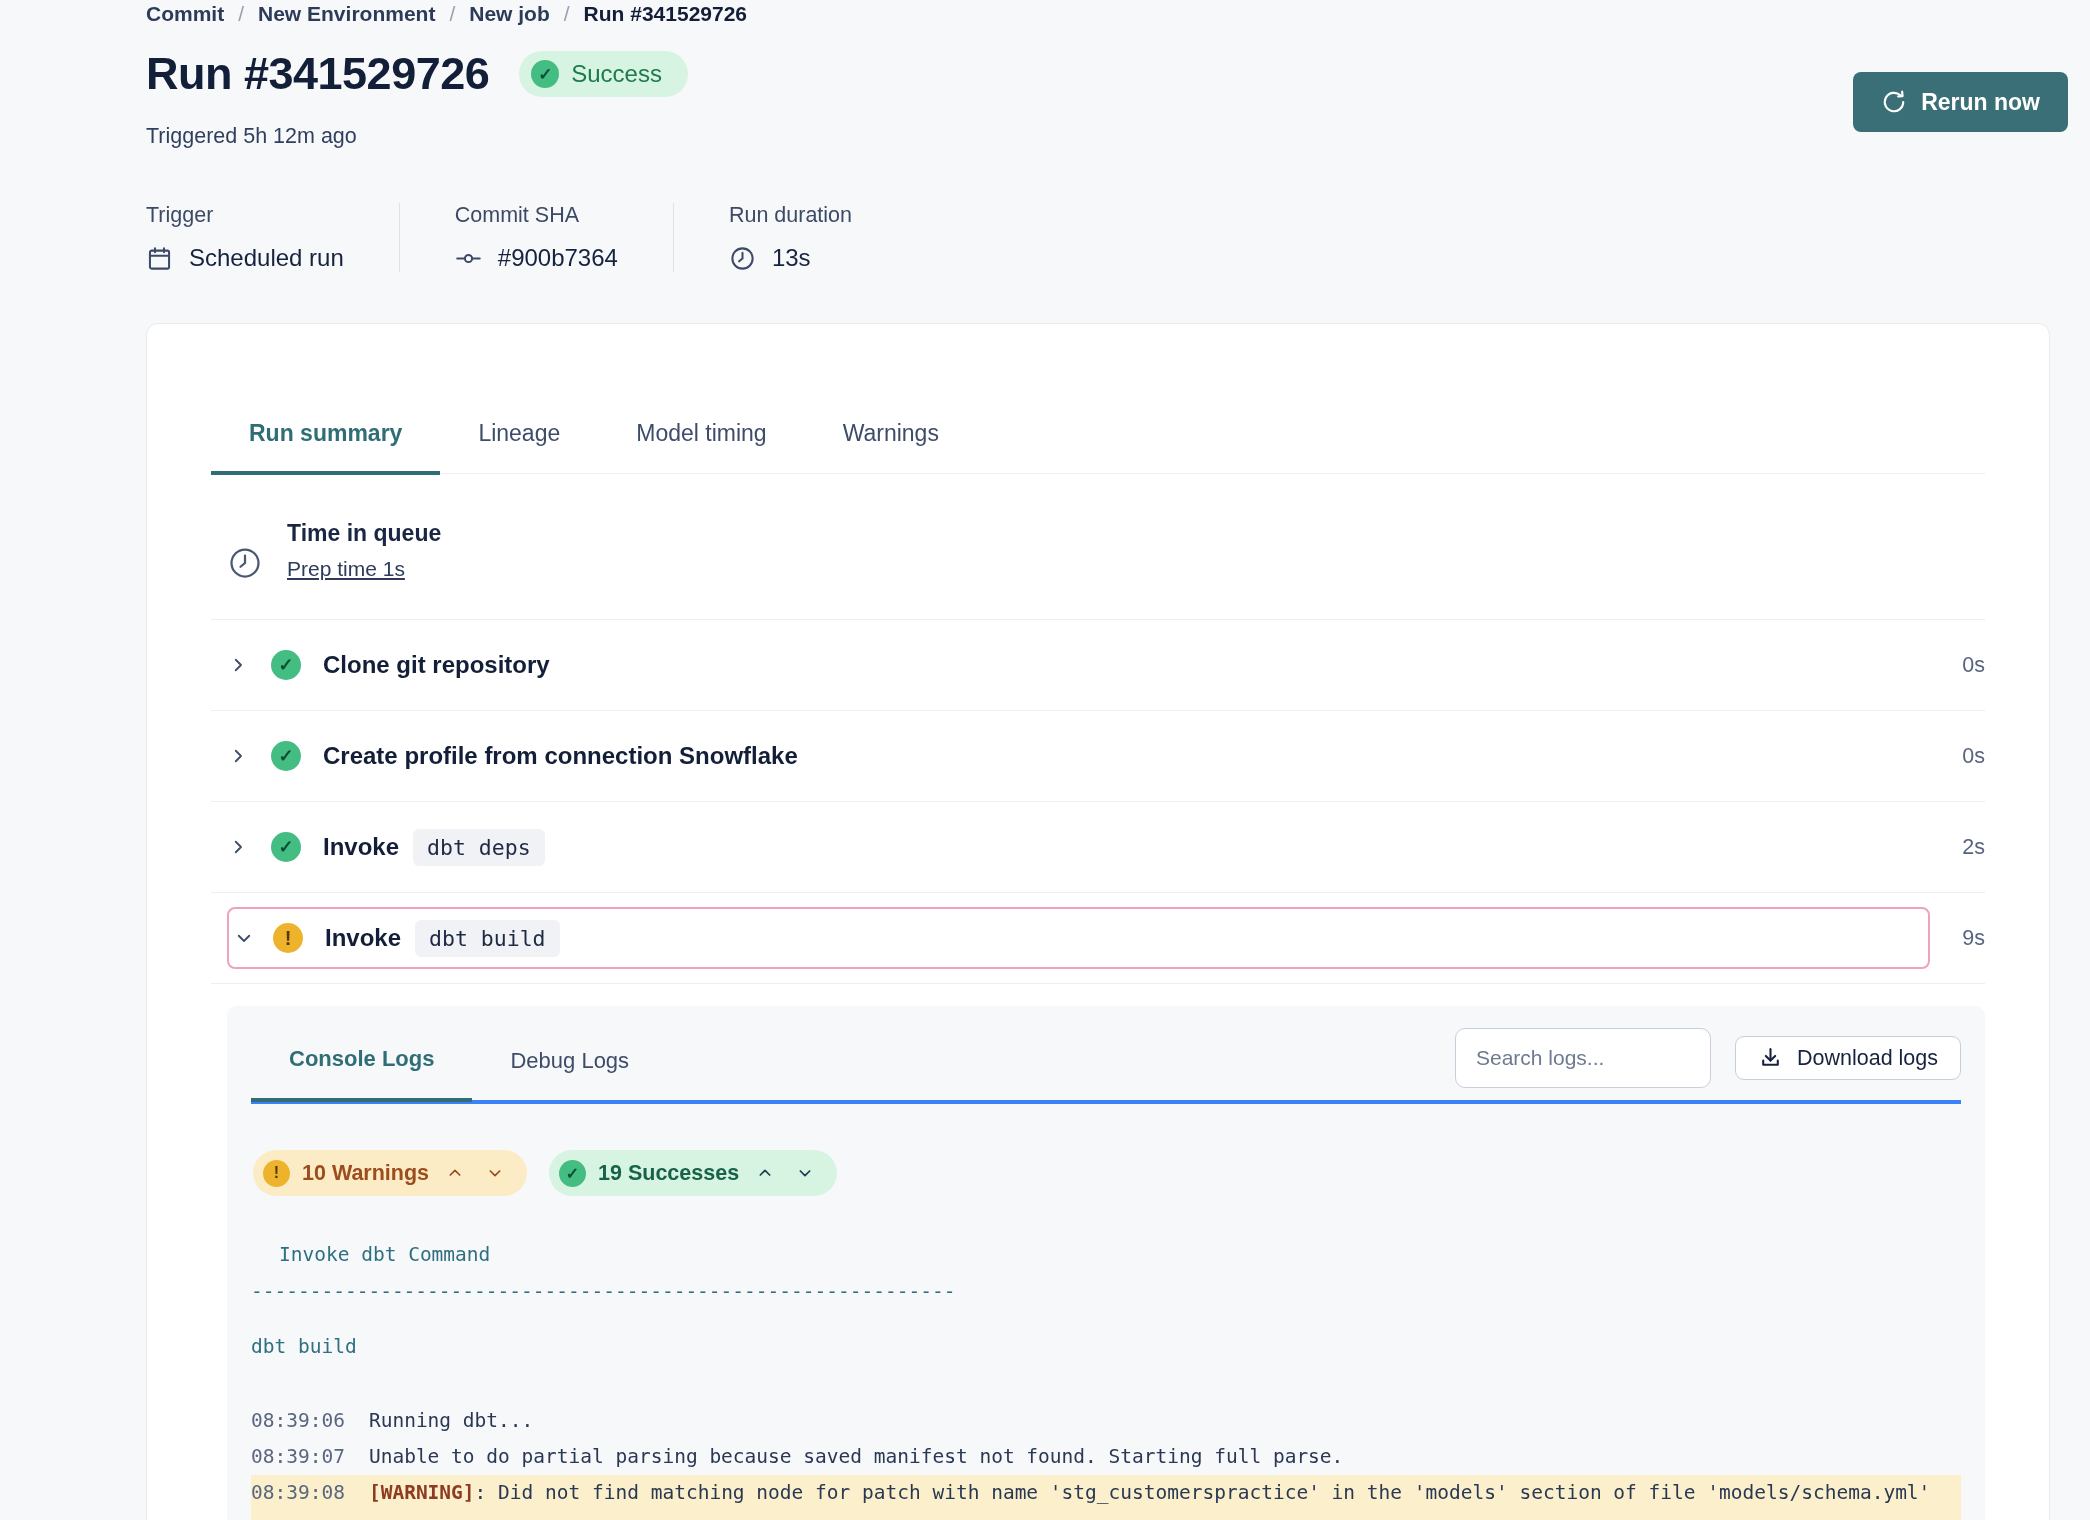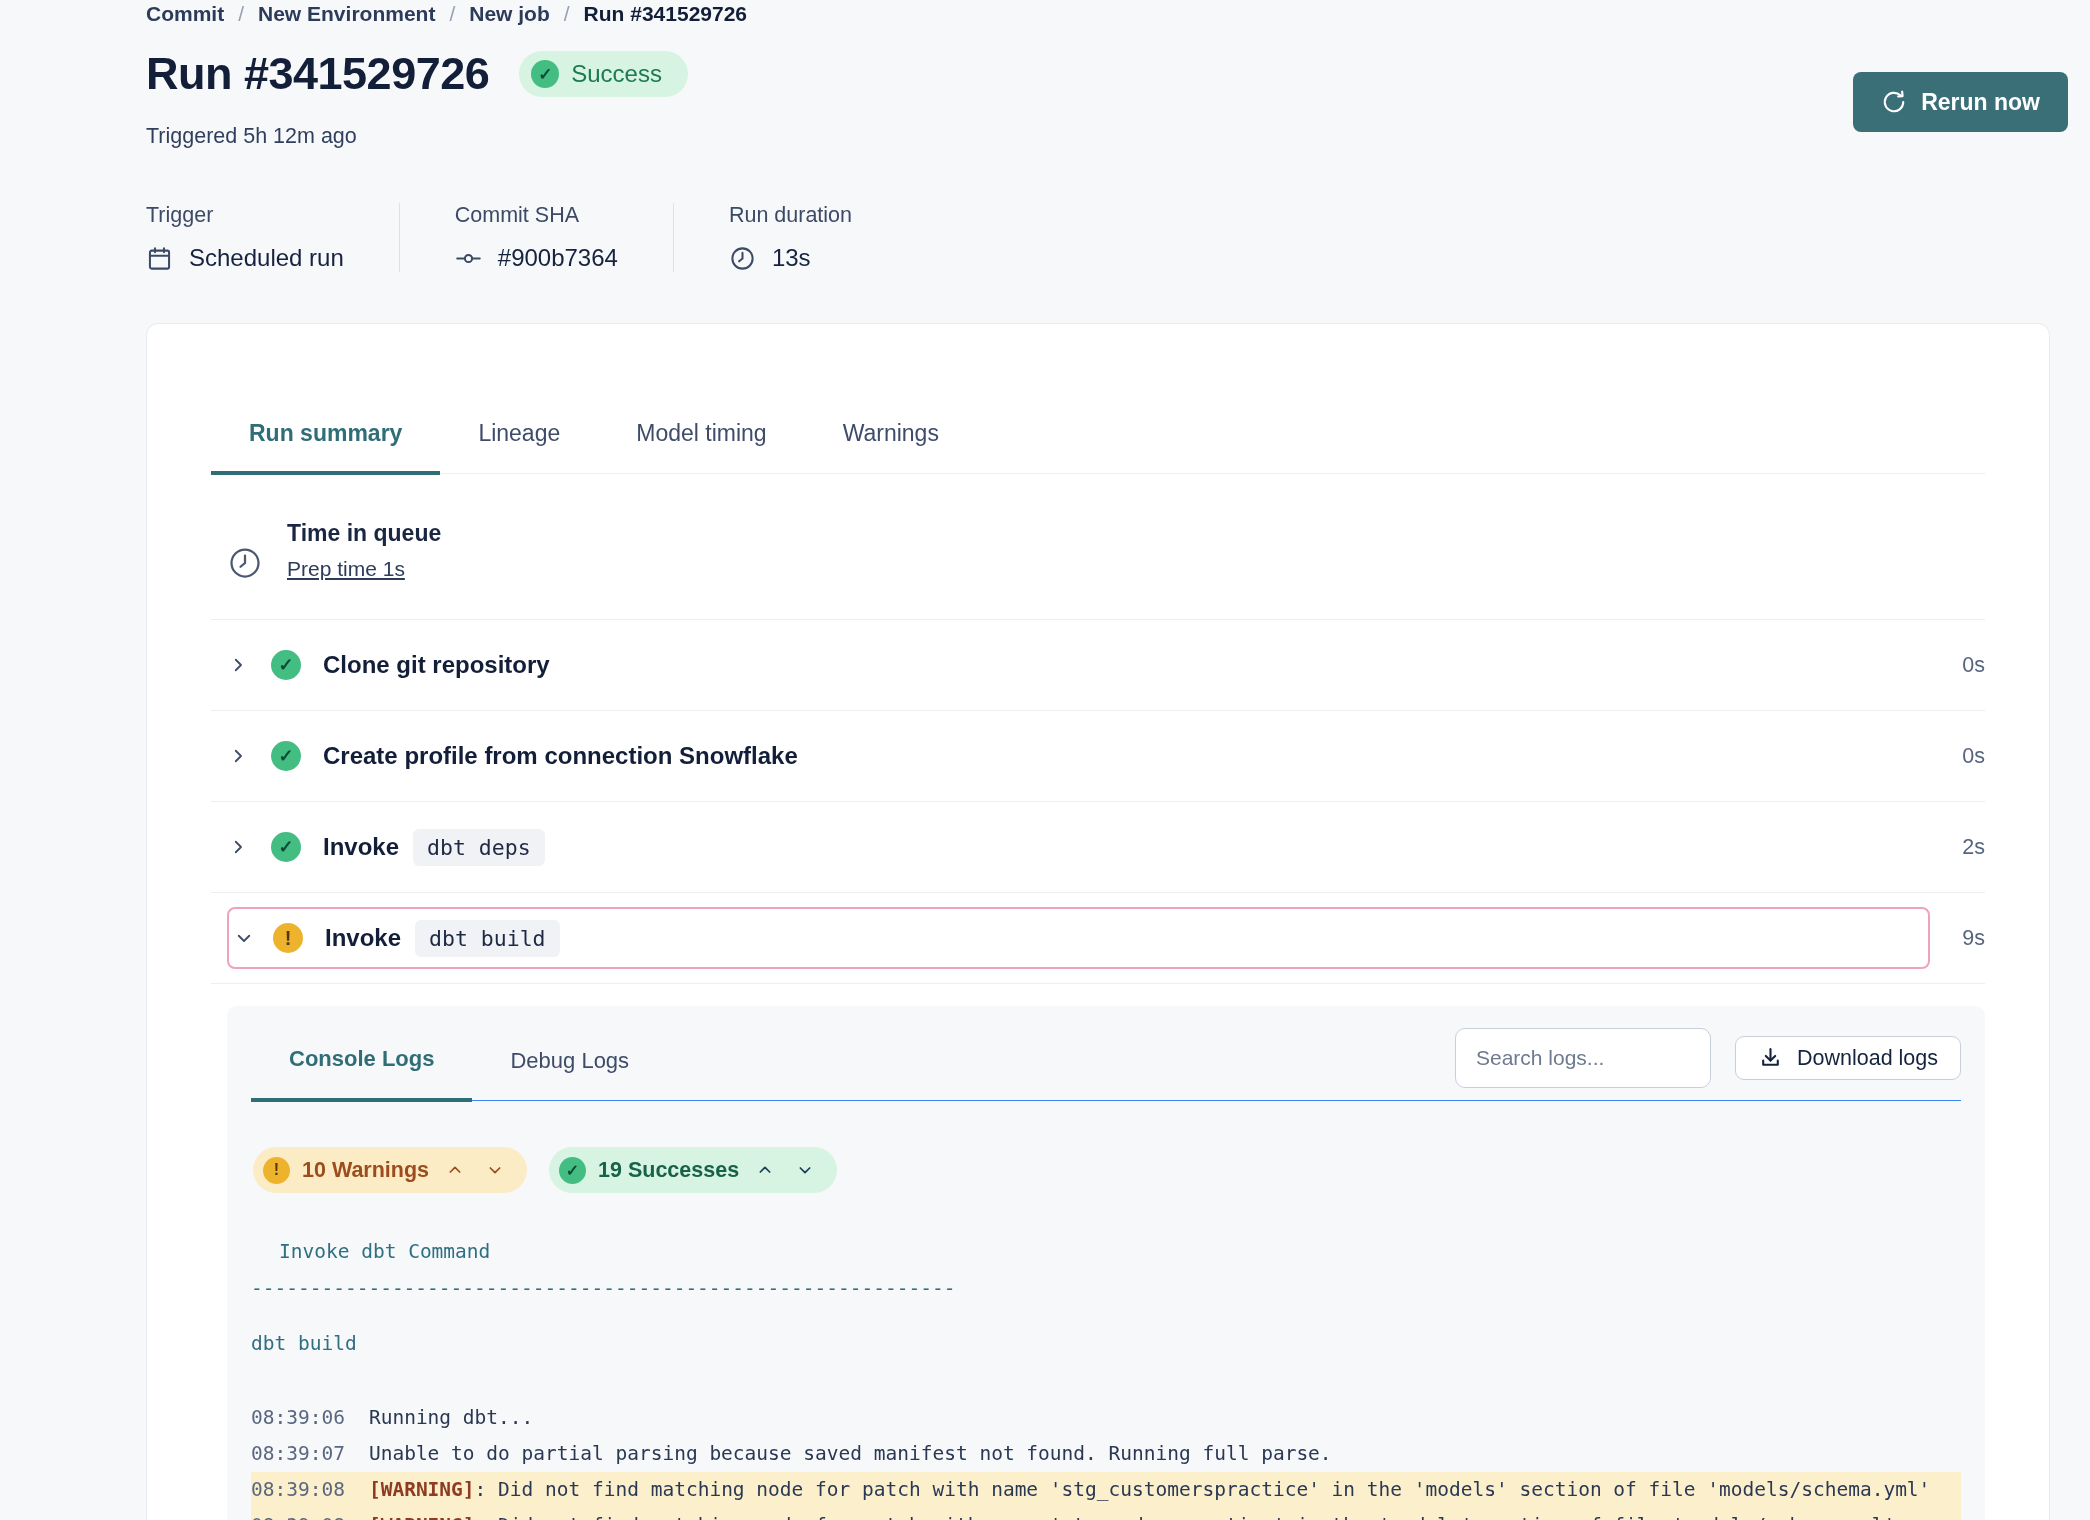--- a/index.html
+++ b/index.html
@@ -55,21 +55,21 @@
   .chev { color:#3e4c69; display:flex; width:22px; justify-content:center; }
   .step-check { width:30px; height:30px; border-radius:50%; background:#43bd82; color:#0d4e33; font-size:18px; font-weight:700; display:flex; align-items:center; justify-content:center; margin-left:22px; }
   .warn-circle { width:30px; height:30px; border-radius:50%; background:#eeb32d; color:#55380b; font-size:20px; font-weight:700; display:flex; align-items:center; justify-content:center; margin-left:18px; }
   .step-title { font-size:24px; font-weight:700; color:#131f38; margin-left:22px; }
   .code-chip { font-family:"DejaVu Sans Mono", monospace; font-size:21.5px; color:#1e2a44; background:#f1f2f5; border-radius:6px; padding:6px 14px; margin-left:14px; }
   .step-duration { margin-left:auto; font-size:21.5px; color:#57647e; }
   .expanded-box { flex:1; display:flex; align-items:center; height:62px; border:2px solid #f0a2bd; border-radius:8px; padding-left:4px; margin-right:32px; background:#ffffff; }
 
   
   .log-panel { margin:22px 0 0 16px; background:#f7f8fa; border-radius:10px; padding:0 24px 30px 24px; min-height:560px; }
-  .log-toolbar { display:flex; align-items:flex-end; border-bottom:1px solid #3b82f6; }
+  .log-toolbar { display:flex; align-items:flex-end; border-bottom:4px solid #3b82f6; }
   .log-tab { padding:40px 38px 26px 38px; font-size:22px; color:#3e4c69; cursor:pointer; }
   .log-tab.active { color:#2f6e77; font-weight:700; border-bottom:4px solid #2f6e77; margin-bottom:-2px; }
   .log-controls { margin-left:auto; display:flex; gap:24px; align-items:center; margin-bottom:12px; }
   .search-input { width:256px; height:60px; border:1px solid #c9cedb; border-radius:10px; background:#ffffff; font-family:inherit; font-size:21px; color:#16233f; padding:0 20px; }
   .search-input::placeholder { color:#6b7archived; color:#6e7a90; }
   .download-btn { height:44px; background:#ffffff; border:1px solid #c9cedb; border-radius:9px; font-family:inherit; font-size:21.5px; color:#16233f; display:flex; align-items:center; gap:14px; padding:0 22px; cursor:pointer; }
   .download-btn svg { width:25px; height:25px; }
 
   .badges-row { display:flex; gap:22px; margin-top:46px; padding-left:2px; }
   .pill { display:flex; align-items:center; gap:12px; border-radius:999px; height:46px; padding:0 18px 0 10px; cursor:pointer; }
@@ -289,21 +289,21 @@
           </div>
         </div>
 
         <div class="log-body">
           <div class="log-head">Invoke dbt Command</div>
           <div class="log-sep">------------------------------------------------------------</div>
           <div class="log-cmd">dbt build</div>
 
           <div class="log-lines">
             <div class="log-line"><span class="ts">08:39:06</span><span class="gap"></span><span>Running dbt...</span></div>
-            <div class="log-line"><span class="ts">08:39:07</span><span class="gap"></span><span>Unable to do partial parsing because saved manifest not found. Running full parse.</span></div>
+            <div class="log-line"><span class="ts">08:39:07</span><span class="gap"></span><span>Unable to do partial parsing because saved manifest not found. Starting full parse.</span></div>
             <div class="log-line warning"><span class="ts">08:39:08</span><span class="gap"></span><span class="warn-label">[WARNING]</span><span>: Did not find matching node for patch with name 'stg_customerspractice' in the 'models' section of file 'models/schema.yml'</span></div>
             <div class="log-line warning"><span class="ts">08:39:08</span><span class="gap"></span><span class="warn-label">[WARNING]</span><span>: Did not find matching node for patch with name 'stg_orderspractice' in the 'models' section of file 'models/schema.yml'</span></div>
 
           </div>
         </div>
       </div>
 
     </div>
   </div>
 </div>

